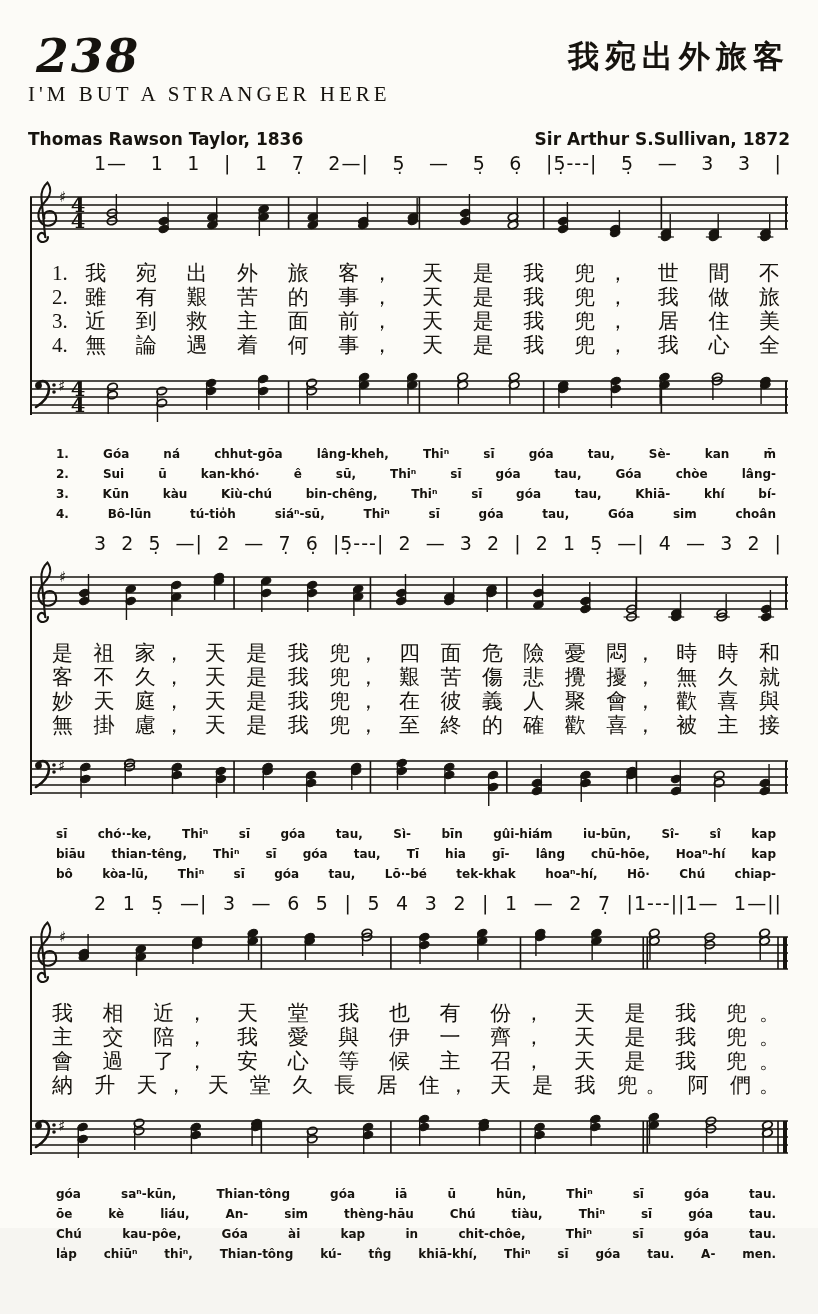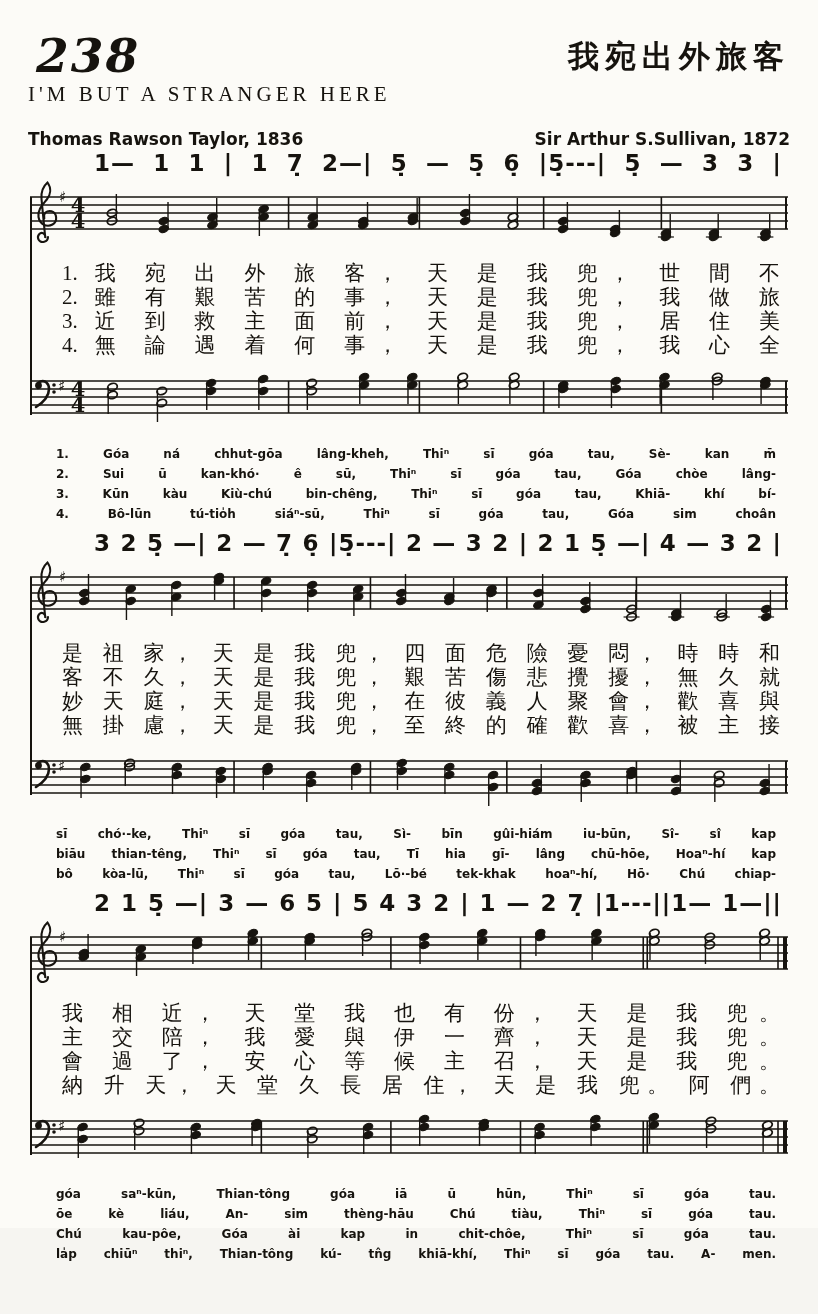--- a/index.html
+++ b/index.html
@@ -31,32 +31,32 @@
     font-family:"Liberation Serif","DejaVu Serif",serif;
     font-size:21px;letter-spacing:4px;
   }
   .credits{
     display:flex;justify-content:space-between;align-items:flex-end;
     margin-top:22px;font-size:17px;font-weight:600;
   }
   
   .jl{
     margin:2px 8px 2px 66px;
-    font-size:23px;font-weight:700;letter-spacing:1px;line-height:23px;
+    font-size:19px;font-weight:400;letter-spacing:1px;line-height:23px;
     text-align:justify;text-align-last:justify;
     white-space:nowrap;
   }
   
   .score-block{position:relative;}
   .score-block::before{ 
     content:"";position:absolute;left:2px;top:20px;bottom:26px;
     width:2px;background:#16130e;
   }
   svg.staff{display:block;width:762px;height:80px;}
-  .zh-verses{margin:4px 10px 4px 34px;}
+  .zh-verses{margin:4px 10px 4px 24px;}
   .zh{
     font-family:"Liberation Serif","DejaVu Serif",serif;
     font-size:21px;line-height:24px;
     text-align:justify;text-align-last:justify;white-space:nowrap;
   }
   .ro-verses{margin:3px 14px 8px 28px;}
   .ro{
     font-size:12px;font-weight:600;line-height:20px;
     text-align:justify;text-align-last:justify;white-space:nowrap;
   }

